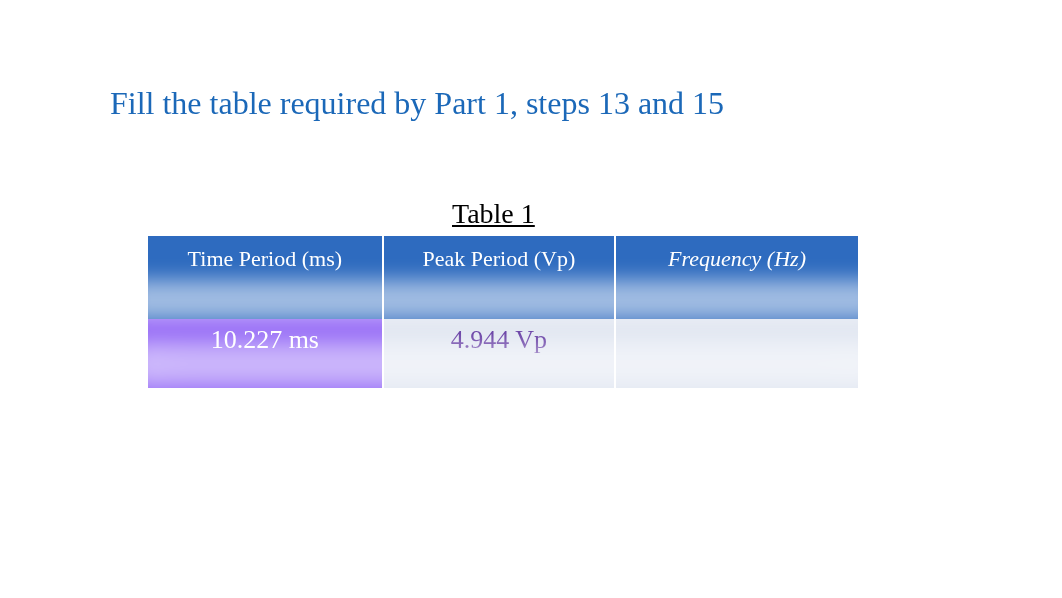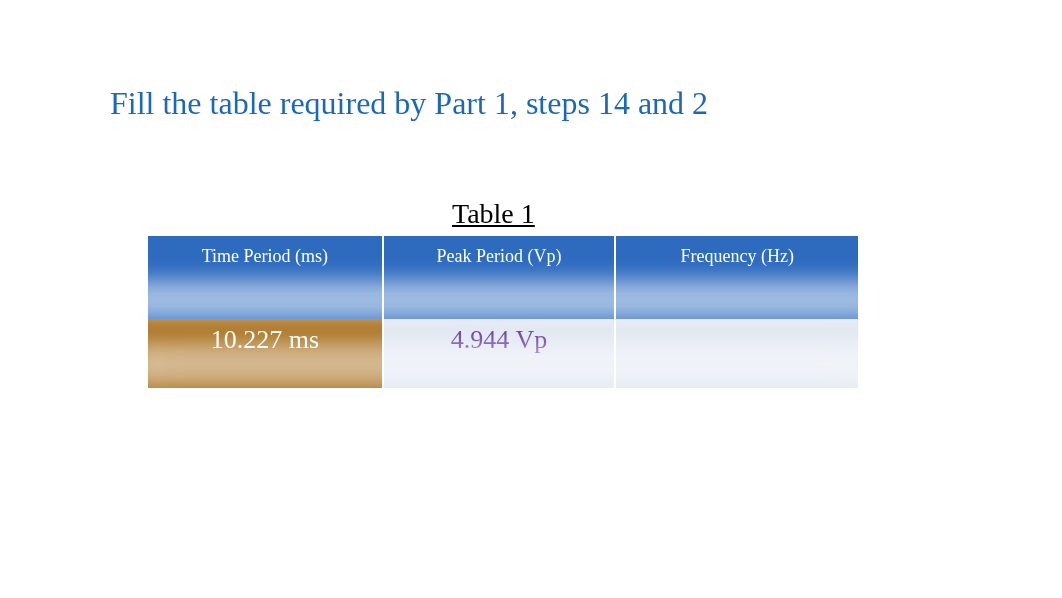--- a/index.html
+++ b/index.html
@@ -1,35 +1,35 @@
 <!DOCTYPE html>
 <html><head>
 <meta charset="utf-8">
 <style>
   html,body{margin:0;padding:0;width:1062px;height:598px;background:#fff;font-family:"Times New Roman",Times,serif;}
   .page{position:relative;width:1062px;height:598px;}
   .heading{position:absolute;left:110px;top:85px;font-size:32px;color:#1b68b8;}
   .caption{position:absolute;left:452px;top:198px;font-size:28px;color:#000;text-decoration:underline;}
   .tbl{position:absolute;left:148px;top:236px;width:710px;border-collapse:separate;border-spacing:0;}
-  .hdr td{background:#2e6bbf;color:#fff;font-size:18px;text-align:center;height:72px;vertical-align:top;padding-top:10px;border-right:2px solid #fff;}
-  .hdr td:last-child{border-right:none;}
+  .hdr td{background:#2e6bbf;color:#fff;font-size:22px;text-align:center;height:72px;vertical-align:top;padding-top:10px;border-right:2px solid #fff;}
+  .hdr td:last-child{border-right:none;font-style:italic;}
   .row2 td{font-size:26px;text-align:center;height:62px;vertical-align:top;padding-top:6px;border-right:2px solid #fff;}
   .row2 td:last-child{border-right:none;}
-  .cA{background:#a16207;color:#fff;width:235px;}
+  .cA{background:#8b5cf6;color:#fff;width:235px;}
   .cB{background:#dee4f0;color:#4c1d95;width:232px;}
   .cC{background:#dee4f0;color:#000;width:243px;}
   .blur{position:absolute;pointer-events:none;border-radius:8px;}
   .b1{left:128px;top:280px;width:750px;height:40px;box-shadow:0 0 40px 30px rgba(255,255,255,0.55) inset;filter:blur(10px);}
   .b2{left:128px;top:340px;width:750px;height:48px;box-shadow:0 0 40px 22px rgba(255,255,255,0.6) inset;filter:blur(12px);}
 </style>
 </head>
 <body>
 <div class="page">
 
-<div class="heading">Fill the table required by Part 1, steps 14 and 2</div>
+<div class="heading">Fill the table required by Part 1, steps 13 and 15</div>
 <div class="caption">Table 1</div>
 
 <table class="tbl">
   <tbody>
         <tr class="hdr">
     <td>Time Period (ms)</td>
     <td>Peak Period (Vp)</td>
     <td>Frequency (Hz)</td>
   </tr>
   <tr class="row2">

